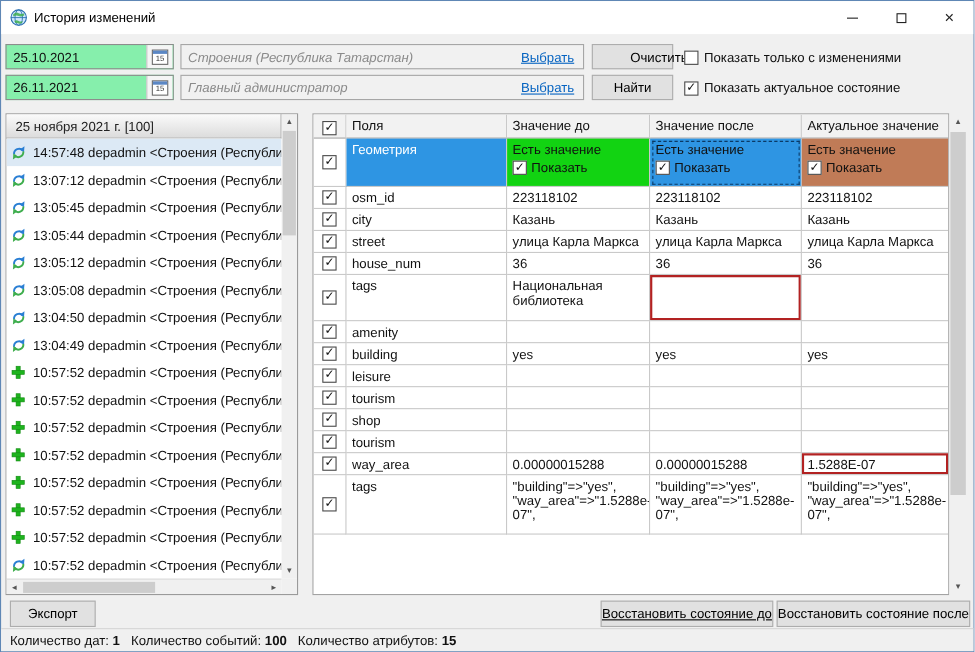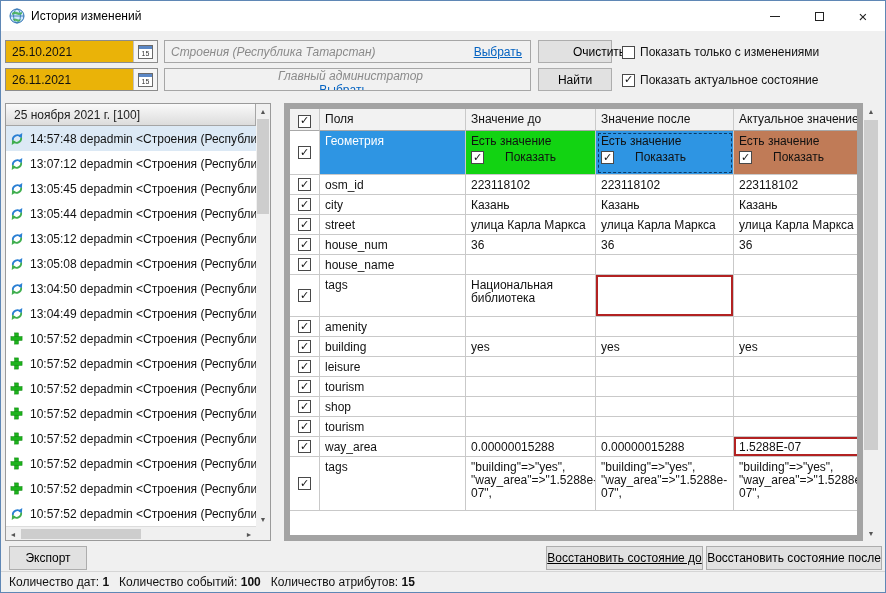--- a/index.html
+++ b/index.html
@@ -21,21 +21,21 @@
   .titlebar .app-ic{ margin:0 6px 0 8px; display:flex; }
   .titlebar .ttl{ font-size:12px; color:#000; }
   .wbtns{ margin-left:auto; display:flex; height:30px; }
   .wbtn{ width:44px; height:30px; display:flex; align-items:center; justify-content:center; cursor:default; }
   .min-glyph{ width:10px; height:1px; background:#222; }
   .max-glyph{ width:9px; height:9px; border:1px solid #222; }
   .close-glyph{ font-size:15px; line-height:1; color:#222; }
 
   
   .filters{ position:absolute; left:0; top:30px; right:0; height:72px; }
-  .field{ position:absolute; height:23px; background:#eab308; border:1px solid #8c8c8c;
+  .field{ position:absolute; height:23px; background:#86efac; border:1px solid #8c8c8c;
     display:flex; align-items:center; overflow:hidden; }
   .field.sel{ background:#f1f1f1; border-color:#a6a6a6; }
   .field-text{ padding-left:6px; white-space:nowrap; }
   .muted{ color:#8a8a8a; font-style:italic; }
   .spacer{ flex:1; }
   .link{ color:var(--link_blue); text-decoration:underline; padding-right:8px; cursor:pointer; white-space:nowrap; }
   .cal-btn{ margin-left:auto; width:24px; height:21px; display:flex; align-items:center; justify-content:center;
     background:#f5f5f5; border-left:1px solid #c2c2c2; cursor:pointer; }
   .cal-icon{ width:15px; height:14px; border:1px solid #6a6a6a; background:#fff; display:block; position:relative; }
   .cal-top{ display:block; height:3px; background:#5b87c5; }
@@ -66,41 +66,41 @@
   
   .sb-v{ position:absolute; top:0; right:0; bottom:14px; width:14px; background:#f0f0f0; }
   .sb-h{ position:absolute; left:0; right:14px; bottom:0; height:14px; background:#f0f0f0; border-top:1px solid #dcdcdc; }
   .sb-arrow{ position:absolute; width:14px; height:14px; display:flex; align-items:center; justify-content:center;
     font-size:7px; color:#555; cursor:pointer; }
   .sb-thumb{ position:absolute; background:#cdcdcd; cursor:pointer; }
   .sb-corner{ position:absolute; right:0; bottom:0; width:14px; height:14px; background:#f0f0f0; }
 
   
   .tblwrap{ position:absolute; left:283px; top:102px; width:579px; height:438px;
-    background:#fff; border:6px solid #a3a3a3; overflow:hidden; }
+    background:#fff; border:1px solid #a3a3a3; overflow:hidden; }
   .t-row{ display:flex; align-items:stretch; }
   .td,.th{ border-right:1px solid #c9c9c9; border-bottom:1px solid #c9c9c9; overflow:hidden; }
   .cbcol{ width:30px; display:flex; align-items:center; justify-content:center; flex:none; }
   .fieldcol{ width:146px; padding:4px 4px 2px 5px; flex:none; }
   .beforecol{ width:130px; padding:4px 4px 2px 5px; flex:none; }
   .aftercol{ width:138px; padding:4px 4px 2px 5px; flex:none; }
   .actualcol{ width:133px; padding:4px 4px 2px 5px; flex:none; border-right:none; }
   .t-head .th{ background:#f2f2f2; border-bottom:1px solid #a8a8a8; height:22px; padding-top:3px; }
   .t-head{ height:22px; }
   .t-row.reg{ height:20px; }
   .t-row.row-tall{ height:42px; }
   .t-row.row-tags{ height:54px; }
   .t-row .td{ line-height:13px; }
   .geom{ height:44px; }
   .geom-field{ background:var(--selection_blue); color:#fff; }
   .geom-cell{ display:flex; flex-direction:column; gap:3px; }
   .geom-before{ background:var(--exists_green); }
   .geom-after{ background:var(--selection_blue); outline:1px dashed #0b3a66; outline-offset:-3px; }
   .geom-actual{ background:var(--actual_brown); }
-  .geom-show{ display:flex; align-items:center; gap:21px; cursor:pointer; }
+  .geom-show{ display:flex; align-items:center; gap:4px; cursor:pointer; }
   .changed{ box-shadow: inset 0 0 0 2px var(--changed_red); }
   .t-scroll{ position:absolute; left:862px; top:102px; width:16px; height:438px; background:#f0f0f0; }
   .t-scroll .sb-arrow{ width:16px; height:16px; }
   .t-scroll .sb-thumb{ left:1px; right:1px; }
 
   
   .footer-btn{ position:absolute; height:24px; }
   .statusbar{ position:absolute; left:0; right:0; bottom:0; height:21px; background:#f0f0f0;
     border-top:1px solid #d5d5d5; display:flex; align-items:center; padding-left:8px; gap:10px; }
   .status-seg b{ font-weight:bold; }
@@ -152,21 +152,21 @@
             <span class="cal-day">15</span>
         </span>
       </span>
     </div>
 
     <div class="field sel" style="left:163px;top:9px;width:367px;">
       <span class="field-text muted">Строения (Республика Татарстан)</span>
       <span class="spacer"></span>
       <span class="link">Выбрать</span>
     </div>
-    <div class="field sel" style="left:163px;top:37px;width:367px;flex-direction:column;">
+    <div class="field sel" style="left:163px;top:37px;width:367px;">
       <span class="field-text muted">Главный администратор</span>
       <span class="spacer"></span>
       <span class="link">Выбрать</span>
     </div>
 
     <div class="btn footer-btn" style="left:537px;top:9px;width:74px;height:23px;position:absolute;padding-left:48px;">Очистить</div>
     <div class="btn footer-btn" style="left:537px;top:37px;width:74px;height:23px;position:absolute;">Найти</div>
 
     <label class="checkline" style="left:621px;top:14px;">
       <span class="cb"></span>
@@ -427,29 +427,20 @@
         </div>
         <div class="t-row reg">
           <div class="td cbcol">
             <span class="cb checked"></span>
           </div>
           <div class="td fieldcol">house_num</div>
           <div class="td beforecol">36</div>
           <div class="td aftercol">36</div>
           <div class="td actualcol">36</div>
         </div>
-        <div class="t-row reg">
-          <div class="td cbcol">
-            <span class="cb checked"></span>
-          </div>
-          <div class="td fieldcol">house_name</div>
-          <div class="td beforecol"></div>
-          <div class="td aftercol"></div>
-          <div class="td actualcol"></div>
-        </div>
         <div class="t-row row-tall">
           <div class="td cbcol">
             <span class="cb checked"></span>
           </div>
           <div class="td fieldcol">tags</div>
           <div class="td beforecol">Национальная библиотека</div>
           <div class="td aftercol changed"></div>
           <div class="td actualcol"></div>
         </div>
         <div class="t-row reg">

